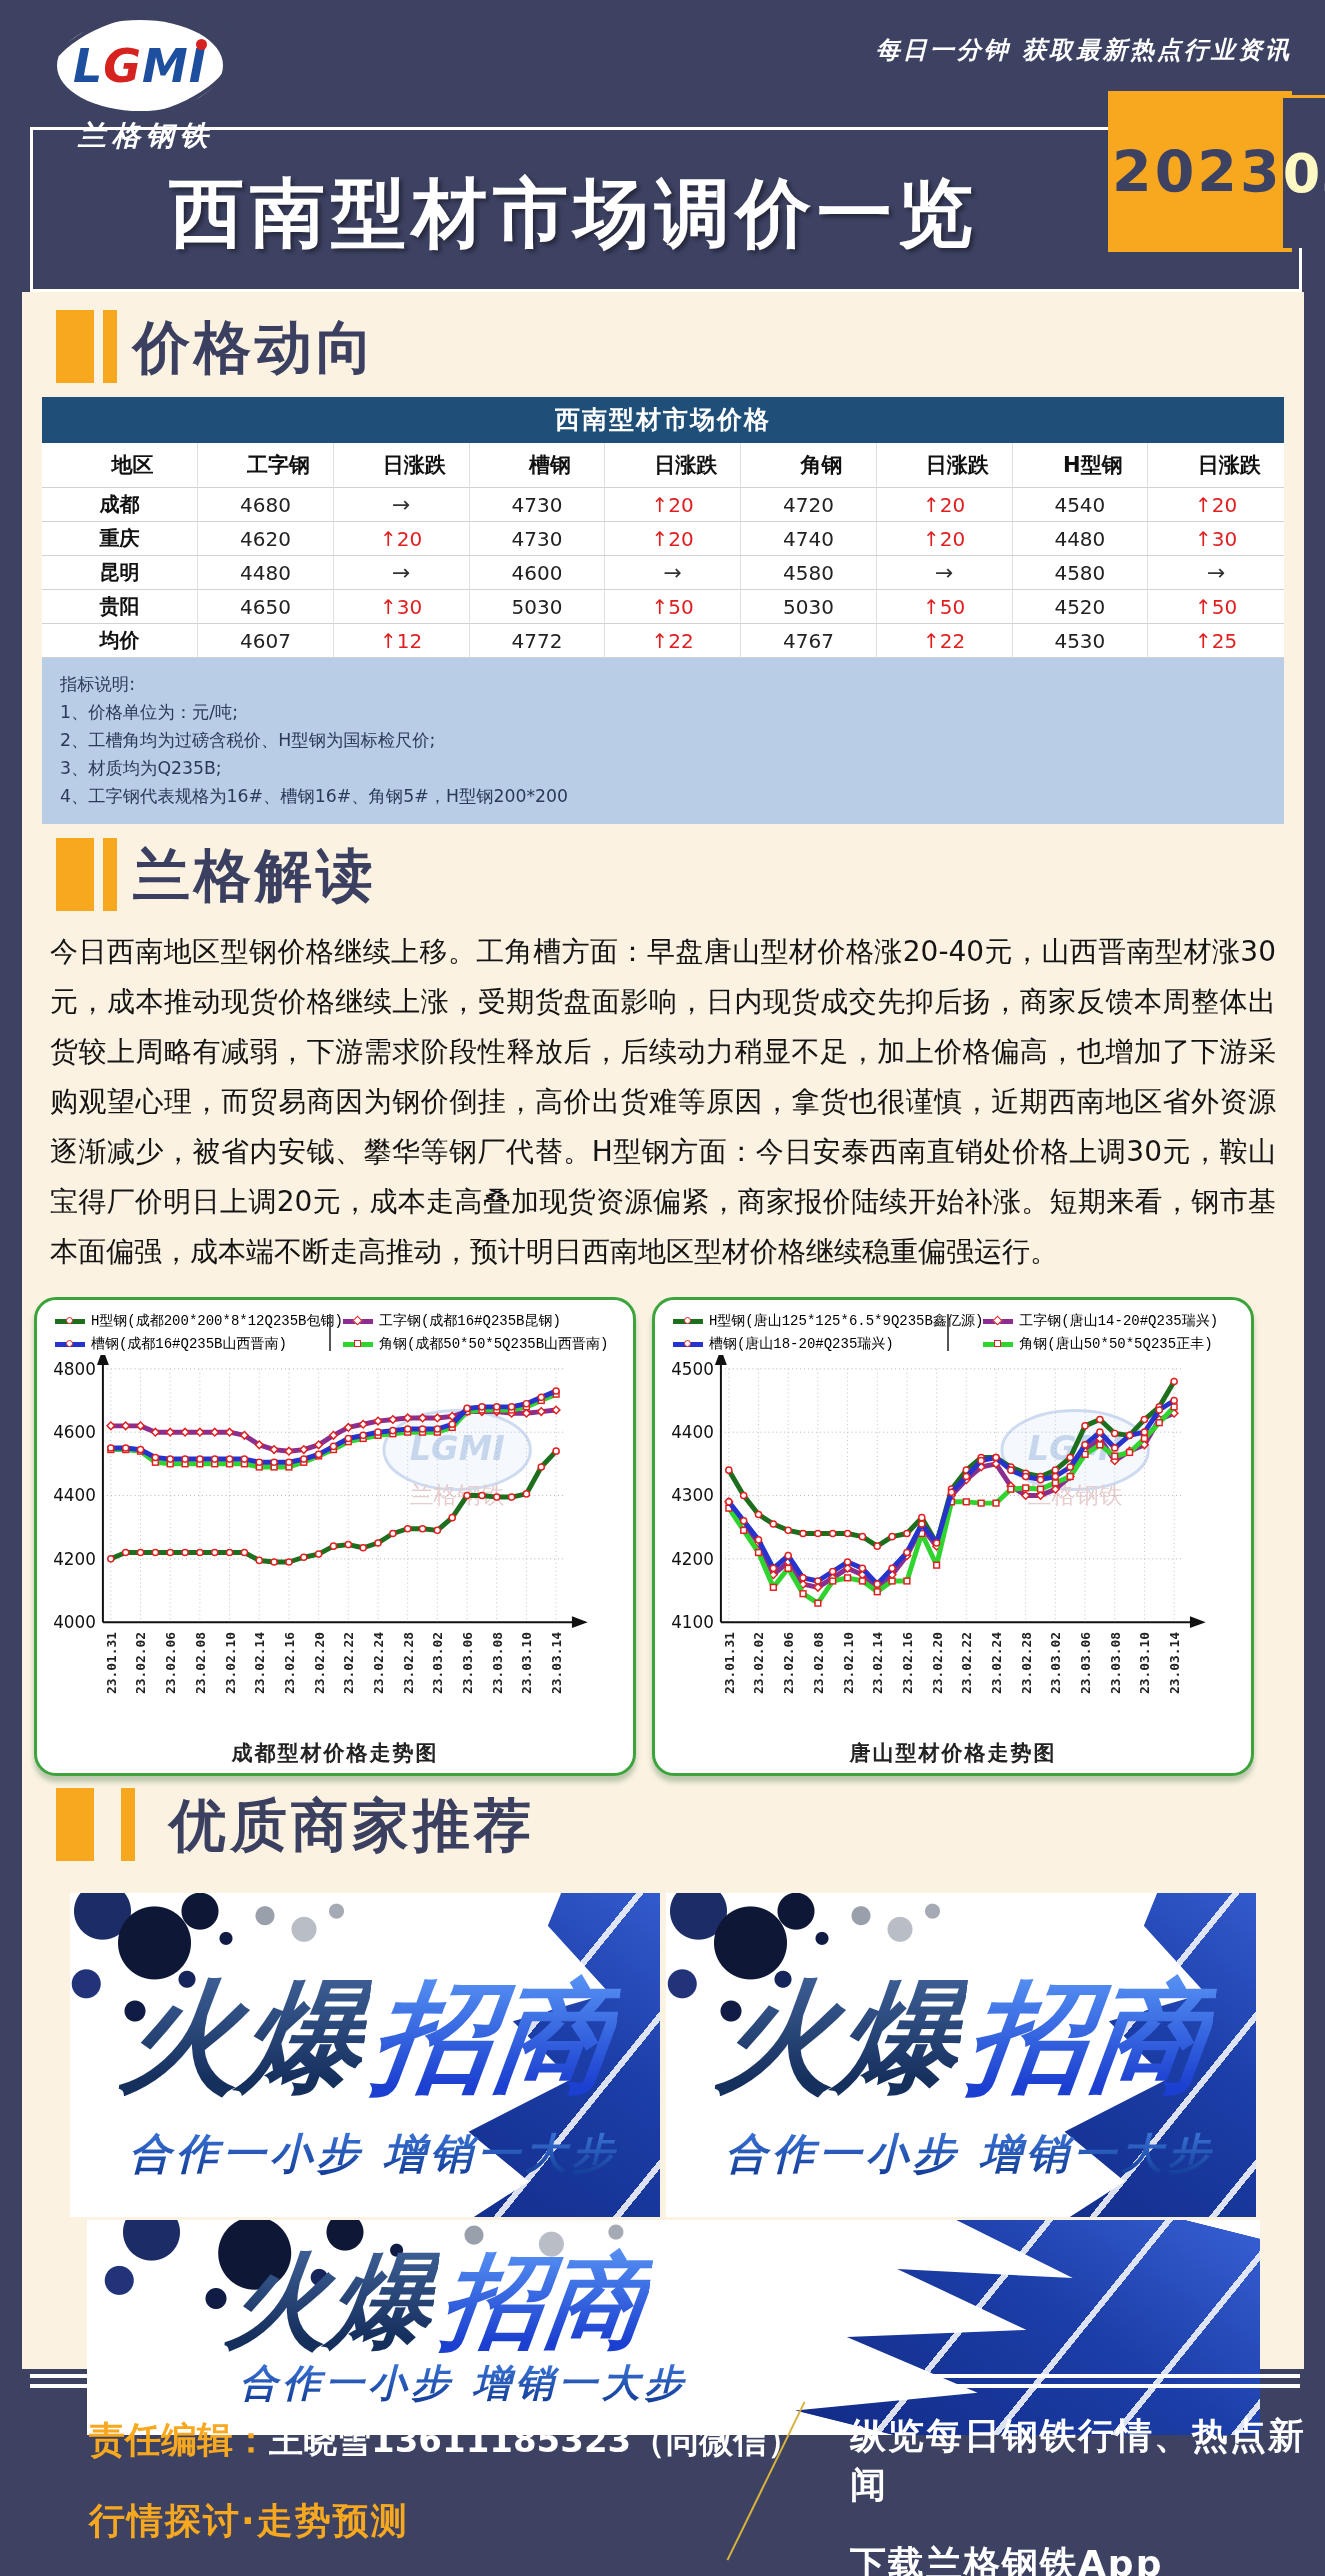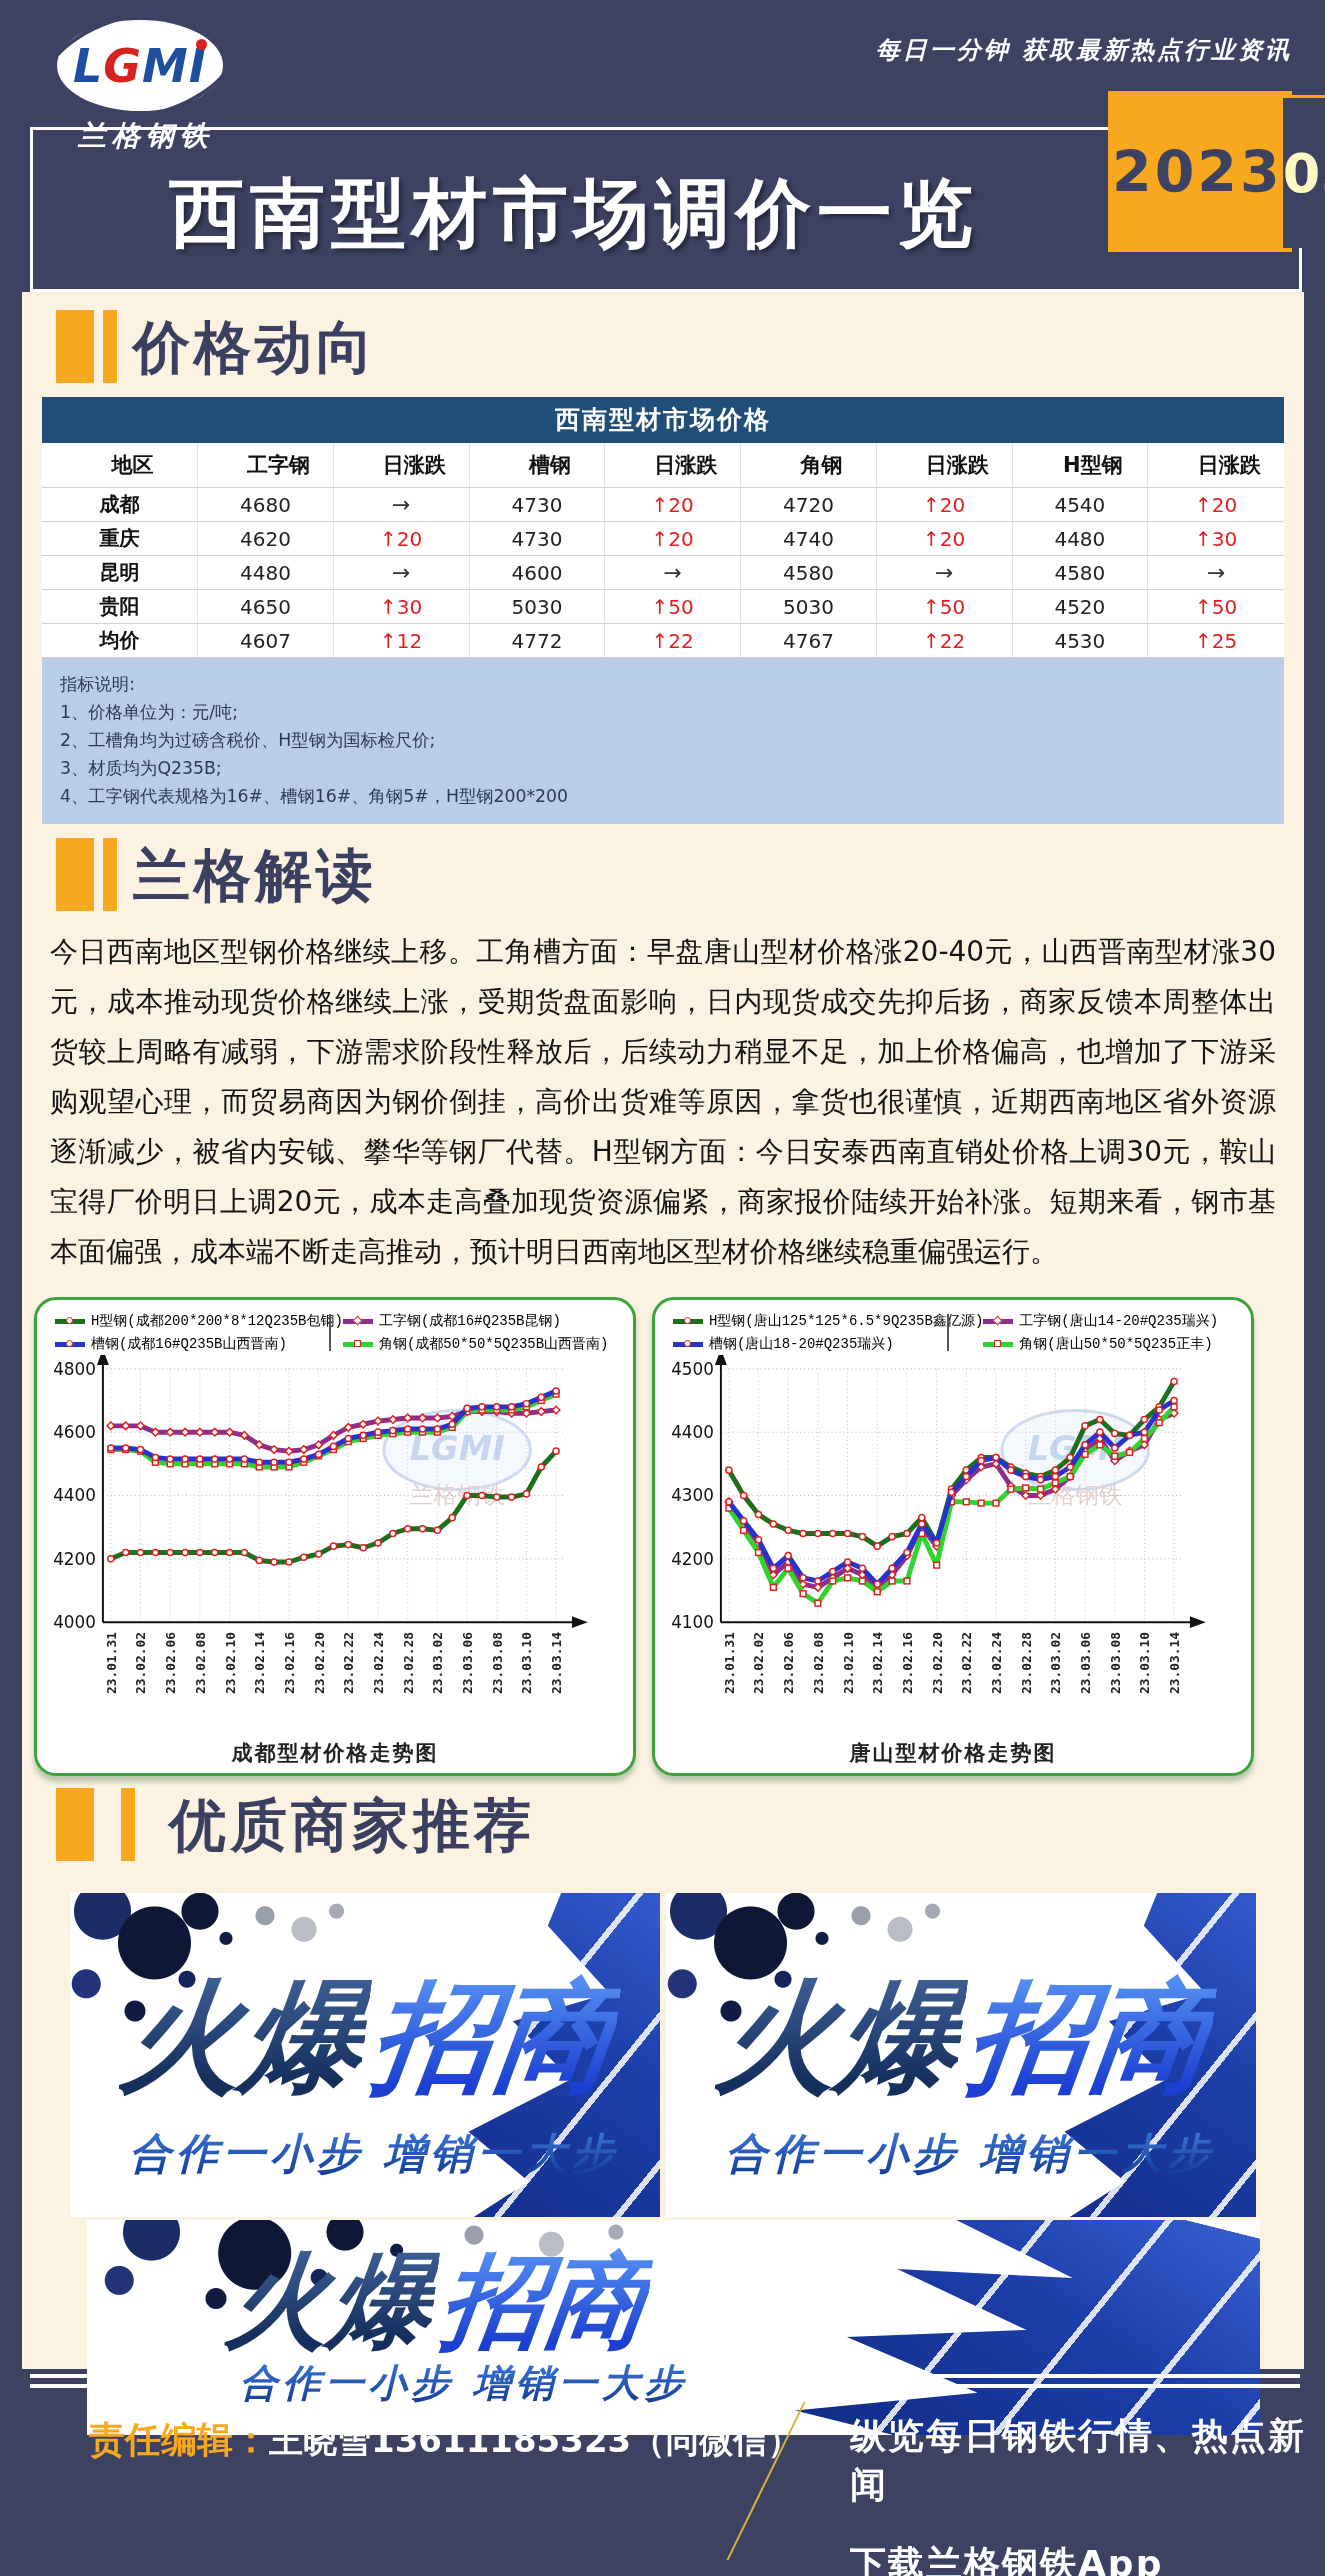--- a/index.html
+++ b/index.html
@@ -671,20 +671,21 @@
   </div>
 
 </div>
 
 <div class="divline" style="top:2374px;"></div>
 <div class="divline" style="top:2384px;"></div>
 
 <div class="footer">
   <div class="f-left">
     <div class="f-line1"><span class="lab">责任编辑：</span><span>王晓雪13611185323（同微信）</span></div>
+    <div class="f-line2">行情探讨·走势预测</div>
   </div>
   <div class="diag"></div>
   <div class="f-right">
     <div>纵览每日钢铁行情、热点新闻</div>
     <div>下载兰格钢铁App</div>
   </div>
 </div>
 
 
 </body></html>

